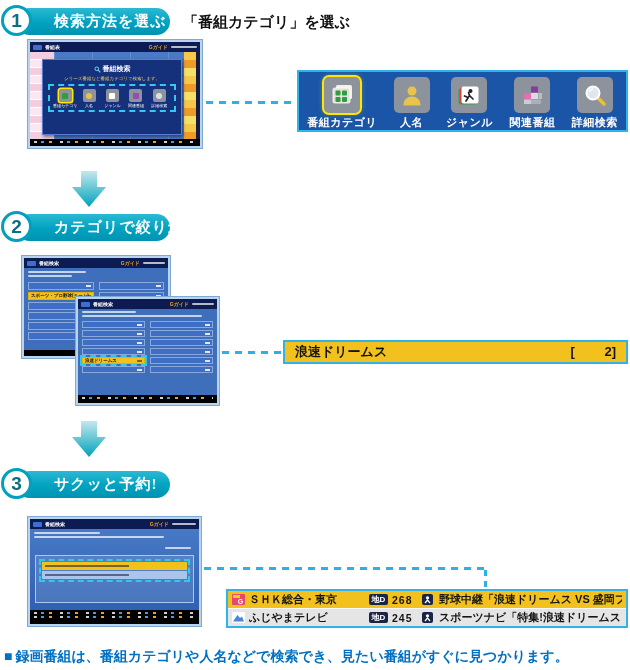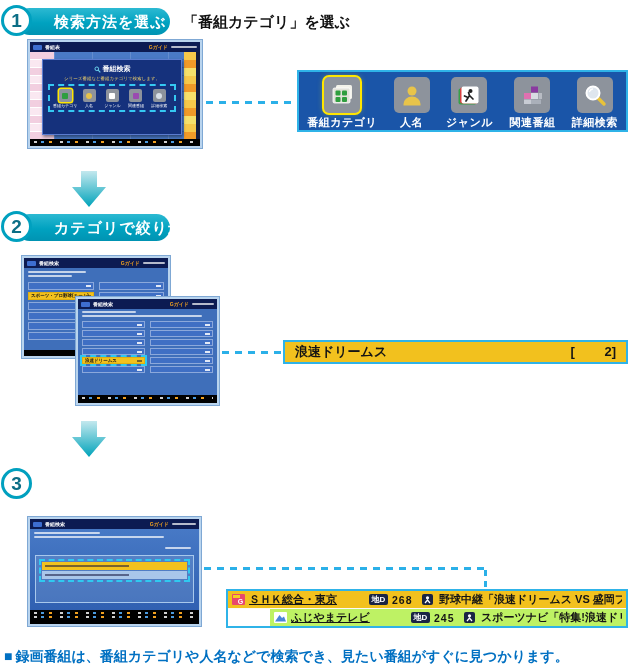--- a/index.html
+++ b/index.html
@@ -2,21 +2,21 @@
 <html lang="ja"><head>
 <meta charset="utf-8">
 <style>
   html,body{margin:0;padding:0;background:#fff;}
   .page{position:relative;width:630px;height:670px;background:#ffffff;overflow:hidden;
         font-family:"Liberation Sans","DejaVu Sans",sans-serif;}
 
   
   .step-head{position:absolute;left:0;width:630px;height:32px;}
   .pill{position:absolute;left:16px;top:3px;width:154px;height:27px;border-radius:14px;
-        background:linear-gradient(180deg,#2cb9d2 0%,#00a2c0 55%,#0093b2 100%);}
+        background:linear-gradient(180deg,#2cb9d2 0%,#00a2c0 55%,#0093b2 100%);font-family:Liberation Serif, serif;}
   .pill-text{position:absolute;left:38px;top:0;line-height:27px;font-size:15px;font-weight:bold;
         color:#fff;letter-spacing:1px;white-space:nowrap;}
   .numcircle{position:absolute;left:1px;top:0;width:25px;height:25px;border:3px solid #00a0bf;
         border-radius:50%;background:#fff;text-align:center;font-size:19px;font-weight:bold;
         color:#0c6e86;line-height:25px;}
   .desc{position:absolute;left:183px;top:3px;line-height:27px;font-size:15px;font-weight:bold;
         color:#111;white-space:nowrap;}
 
   
   .arrow{position:absolute;left:72px;width:34px;height:36px;}
@@ -106,23 +106,23 @@
         padding:0 10px;font-size:13px;font-weight:bold;color:#151515;}
   .co2 .name{flex:1;white-space:nowrap;}
   .co2 .cnt{white-space:pre;}
 
   
   .co3{position:absolute;left:226px;top:589px;width:402px;border:2px solid #2fb3e8;
         box-sizing:border-box;background:#fff;}
   .co3row{height:17px;display:flex;align-items:center;gap:4px;padding:0 4px;font-weight:bold;
         color:#151515;}
   .co3row.y{background:#f2c11e;border-bottom:1px solid #fafafa;}
-  .co3row.b{background:#bef264;margin-left:42px;}
+  .co3row.b{background:#e5e5e5;}
   .logo{flex:0 0 auto;width:13px;height:11px;}
-  .ch{width:116px;font-size:11px;white-space:nowrap;overflow:hidden;flex:0 0 auto;text-decoration:underline;}
+  .ch{width:116px;font-size:11px;white-space:nowrap;overflow:hidden;flex:0 0 auto;}
   .badge{flex:0 0 auto;min-width:17px;height:11px;background:#1a2444;color:#fff;font-size:8px;
         line-height:11px;text-align:center;border-radius:2px;font-weight:bold;padding:0 1px;}
   .chno{flex:0 0 auto;font-size:10.5px;letter-spacing:1px;width:26px;}
   .genre{flex:0 0 auto;}
   .prog{flex:1;font-size:11px;white-space:nowrap;overflow:hidden;margin-left:2px;}
 
   
   .note{position:absolute;left:4px;top:648px;font-size:14px;font-weight:bold;color:#0070c2;
         white-space:nowrap;}
   .note .bullet{margin-right:3px;}
@@ -364,20 +364,23 @@
     <defs>
         <linearGradient id="ag2" x1="0" y1="0" x2="0" y2="1">
       <stop offset="0" stop-color="#c3e8ee"></stop>
           <stop offset="1" stop-color="#00a3ba"></stop>
     </linearGradient>
       </defs>
     <path d="M9,0 h16 v16 h9 L17,36 L0,16 h9 z" fill="url(#ag2)"></path>
   </svg>
 
   <div class="step-head" style="top:468px">
+    <div class="pill">
+      <span class="pill-text">サクッと予約!</span>
+    </div>
     <div class="numcircle">
       <span>3</span>
     </div>
   </div>
 
   <div class="shot" style="left:28px;top:517px;width:173px;height:109px;background:linear-gradient(180deg,#4a7cc8,#2c5cae);">
     <div class="shot-head">
       <div class="chip"></div>
       <span class="t5">番組検索</span>
       <span class="glogo">Gガイド</span>

